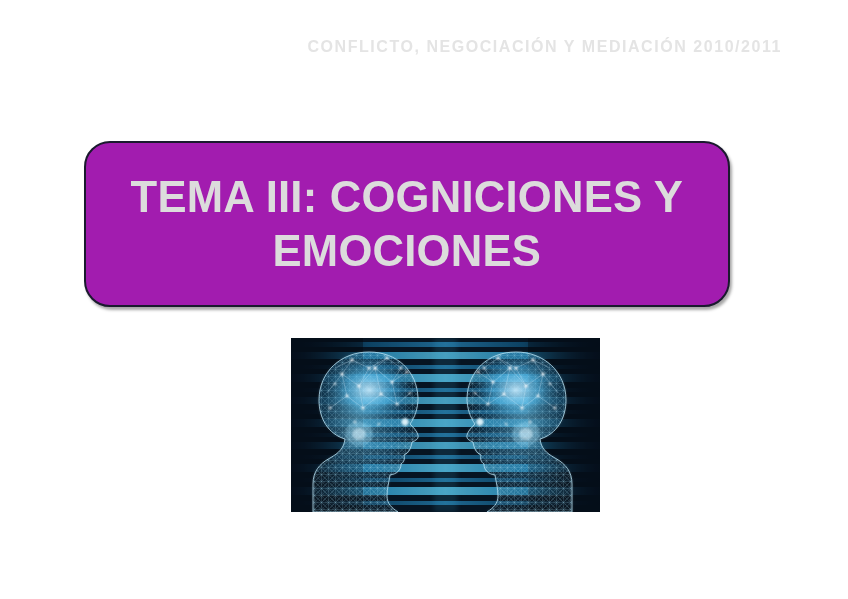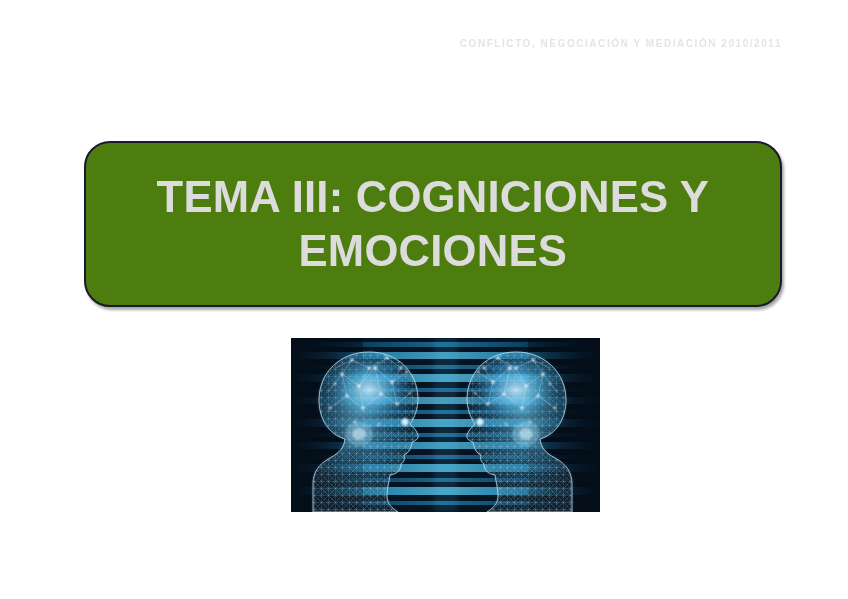--- a/index.html
+++ b/index.html
@@ -24,37 +24,37 @@
     background: #ffffff;
   }
 
   
   .slide-header {
     position: absolute;
     left: 0;
     top: 38px;
     width: 782px;
     text-align: right;
-    font-size: 10px;
+    font-size: 16px;
     font-weight: bold;
     letter-spacing: 1.55px;
     color: #e4e4e4;
     white-space: nowrap;
     font-family: "Liberation Sans", sans-serif;
   }
 
   
   .title-box {
     position: absolute;
     left: 84px;
     top: 141px;
-    width: 698px;
+    width: 646px;
     height: 166px;
     box-sizing: border-box;
-    background: #4d7c0f;
+    background: #a21caf;
     border: 2px solid #1a1a2e;
     border-radius: 26px;
     box-shadow: 2px 3px 3px rgba(0,0,0,0.35);
     display: flex;
     align-items: center;
     justify-content: center;
   }
   .title-text {
     font-family: "Liberation Sans Narrow", "Liberation Sans", sans-serif;
     font-weight: bold;

